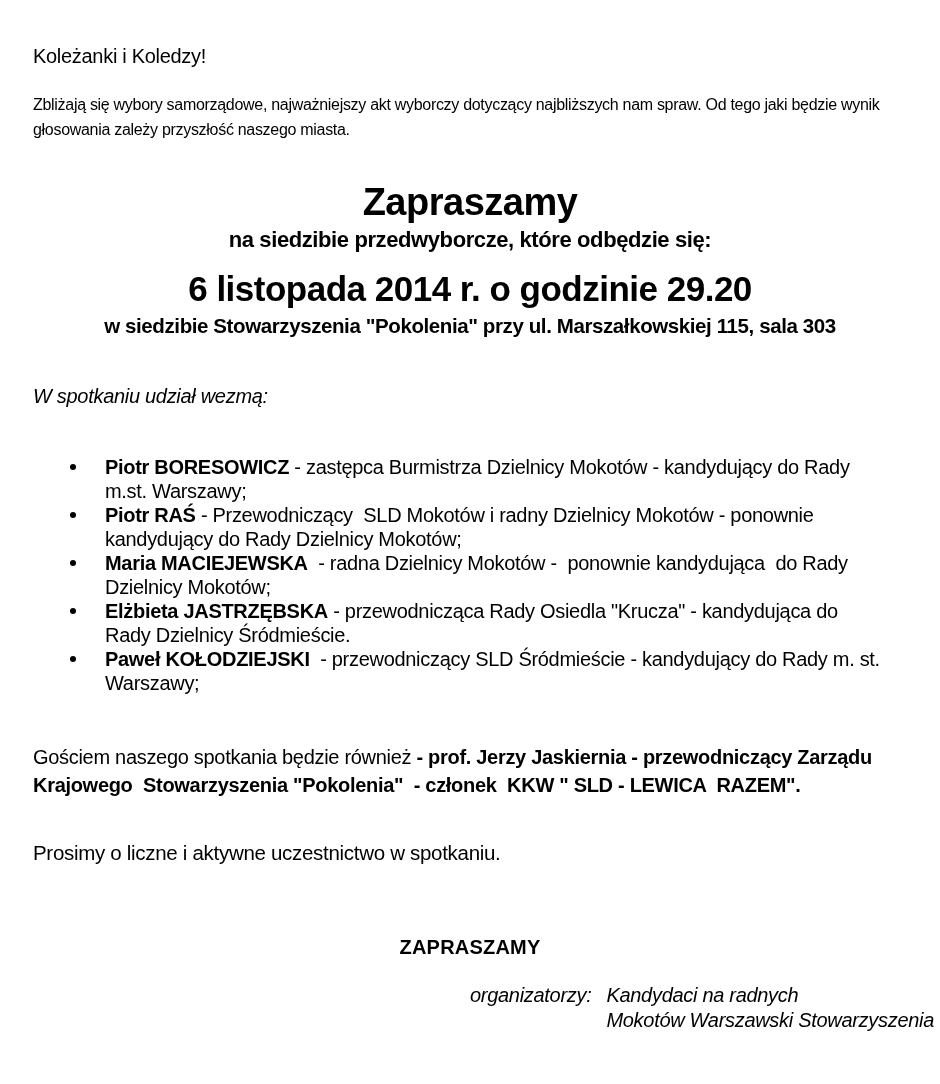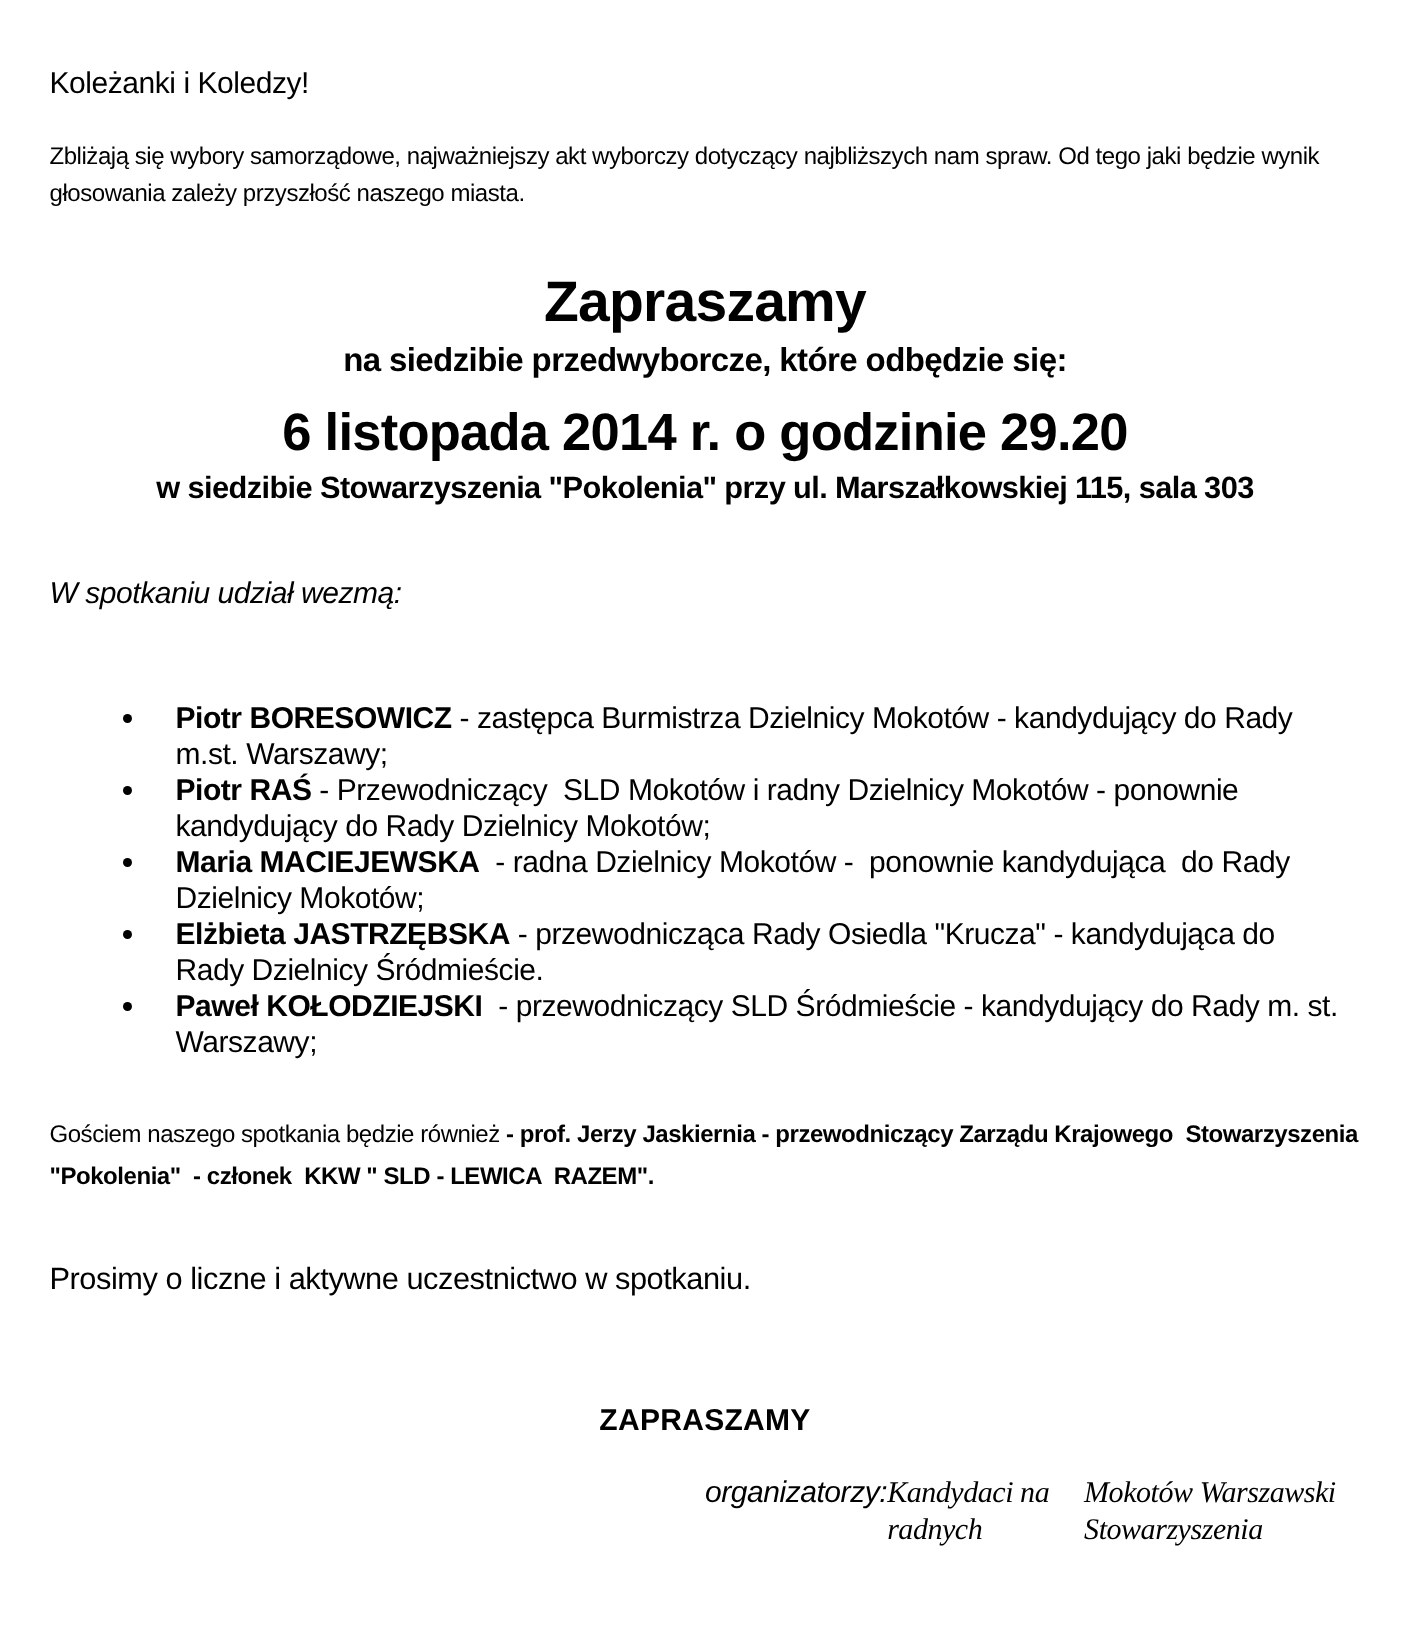--- a/index.html
+++ b/index.html
@@ -48,55 +48,55 @@
     left: 0; right: 0; top: 314px;
     text-align: center;
     font-size: 20.5px; font-weight: bold; letter-spacing: -0.4px;
   }
   .attendees-intro {
     left: 33px; top: 385px;
     font-size: 20px; letter-spacing: -0.3px; font-style: italic;
   }
   .attendees {
     left: 68px; top: 455px; width: 812px;
-    list-style: none; padding: 0; margin: 12px;
+    list-style: none; padding: 0; margin: 0;
     font-size: 20px; line-height: 24px; letter-spacing: -0.3px;
   }
   .attendees li {
     position: relative;
     padding-left: 37px;
   }
   .attendees .bullet {
     position: absolute;
     left: 2px; top: 9px;
     width: 6px; height: 6px;
     background: #000;
     border-radius: 50%;
   }
   .guest {
     left: 33px; top: 743px; width: 876px;
-    font-size: 16px; line-height: 28px; letter-spacing: -0.3px;
+    font-size: 20px; line-height: 28px; letter-spacing: -0.3px;
   }
   .participation {
     left: 33px; top: 841px;
     font-size: 20.5px; font-weight: normal; letter-spacing: -0.3px;
   }
   .closing {
     left: 0; right: 0; top: 936px;
     text-align: center;
     font-size: 20px; font-weight: bold; letter-spacing: 0.2px;
   }
   .organizers {
     left: 470px; top: 983px;
     display: flex;
-    gap: 0;
+    gap: 15px;
     font-size: 20px; font-style: italic; line-height: 25px;
     letter-spacing: -0.3px;
   }
-  .org-col { display: flex; flex-direction: row; font-family: Liberation Serif, serif; }
+  .org-col { display: flex; flex-direction: column; }
 </style>
 </head>
 <body>
 
 <p class="abs greeting">Koleżanki i Koledzy!</p>
 
 <p class="abs intro">Zbliżają się wybory samorządowe, najważniejszy akt wyborczy dotyczący najbliższych nam spraw. Od tego jaki będzie wynik głosowania zależy przyszłość naszego miasta.</p>
 
 <h1 class="abs title">Zapraszamy</h1>
 

